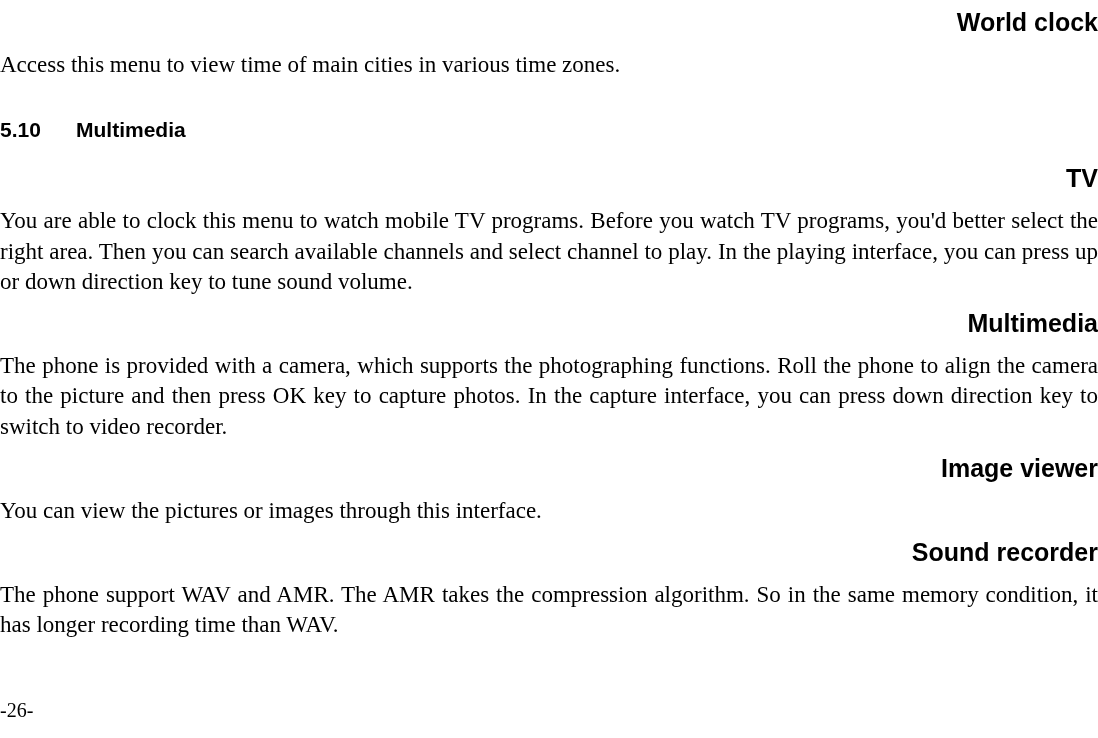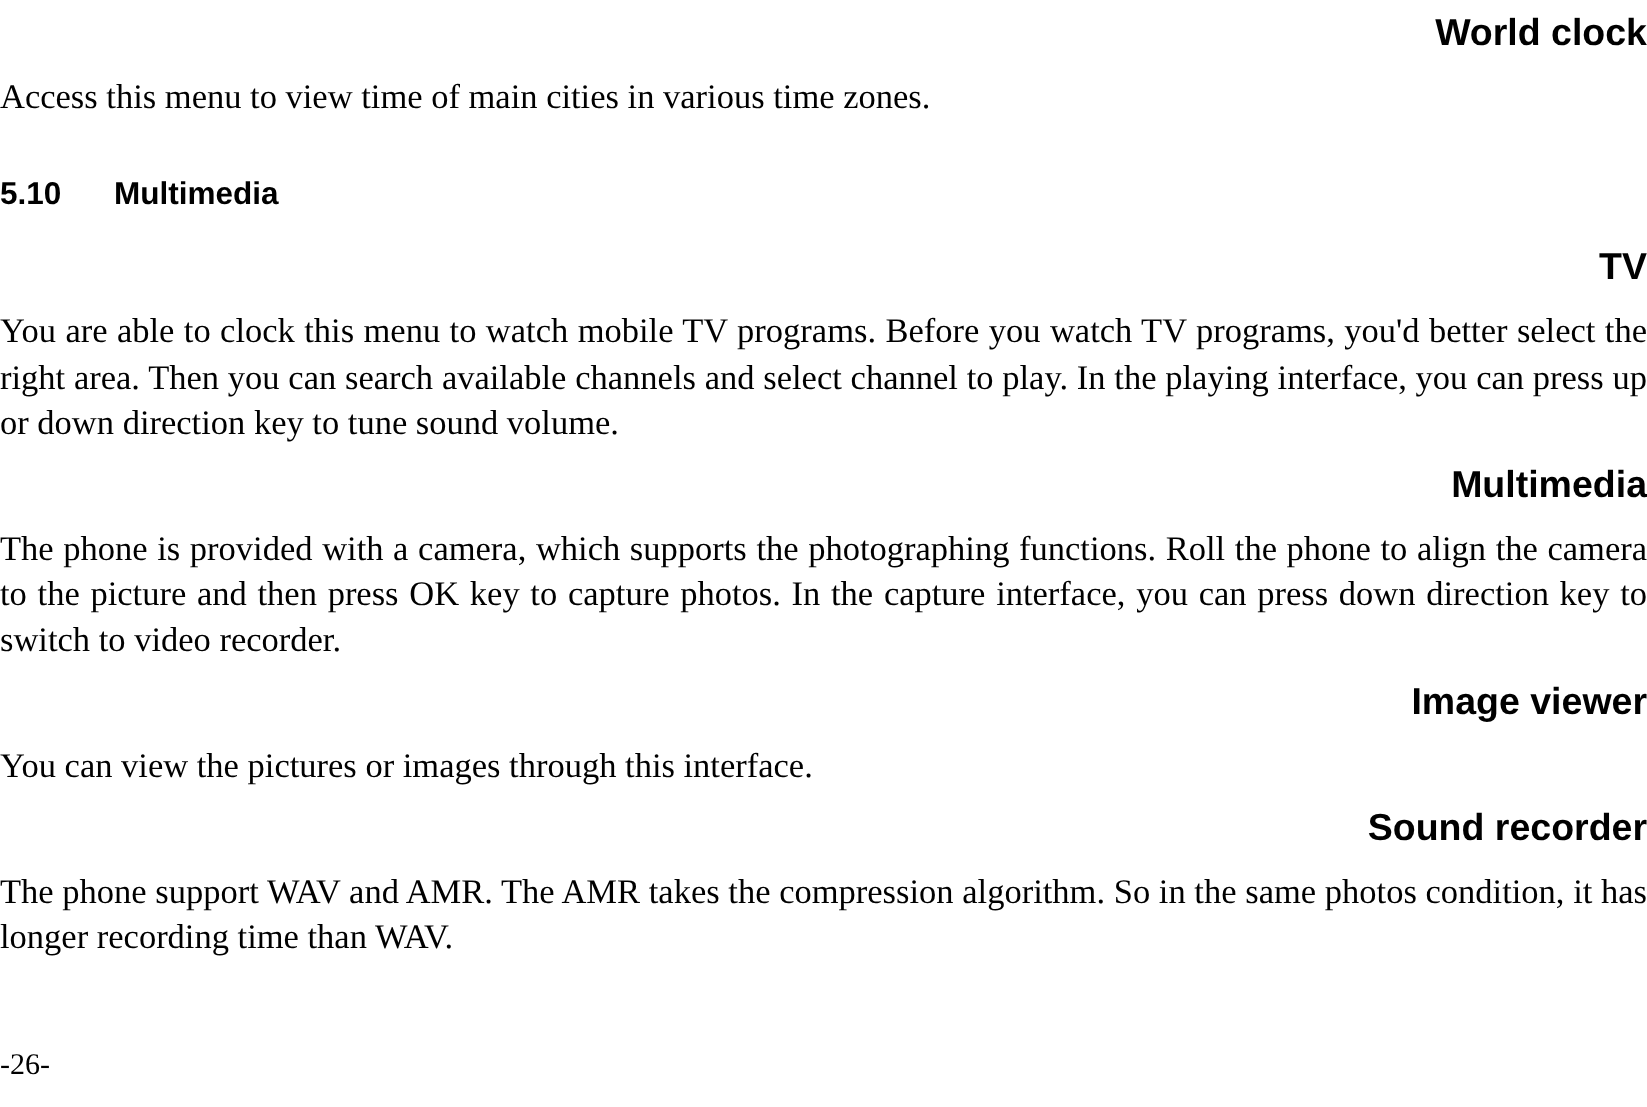--- a/index.html
+++ b/index.html
@@ -78,15 +78,15 @@
 <div class="heading-sub">TV</div>
 <div class="body-text block justify-wide">You are able to clock this menu to watch mobile TV programs. Before you watch TV programs, you'd better select the right area. Then you can search available channels and select channel to play. In the playing interface, you can press up or down direction key to tune sound volume.</div>
 
 <div class="heading-sub" style="margin-top:10px">Multimedia</div>
 <div class="body-text block justify-wide">The phone is provided with a camera, which supports the photographing functions. Roll the phone to align the camera to the picture and then press OK key to capture photos. In the capture interface, you can press down direction key to switch to video recorder.</div>
 
 <div class="heading-sub" style="margin-top:10px">Image viewer</div>
 <div class="body-text block">You can view the pictures or images through this interface.</div>
 
 <div class="heading-sub" style="margin-top:10px">Sound recorder</div>
-<div class="body-text block justify-wide">The phone support WAV and AMR. The AMR takes the compression algorithm. So in the same photos condition, it has longer recording time than WAV.</div>
+<div class="body-text block justify-wide">The phone support WAV and AMR. The AMR takes the compression algorithm. So in the same memory condition, it has longer recording time than WAV.</div>
 
 <div class="page-number">-26-</div>
 
 </body></html>

